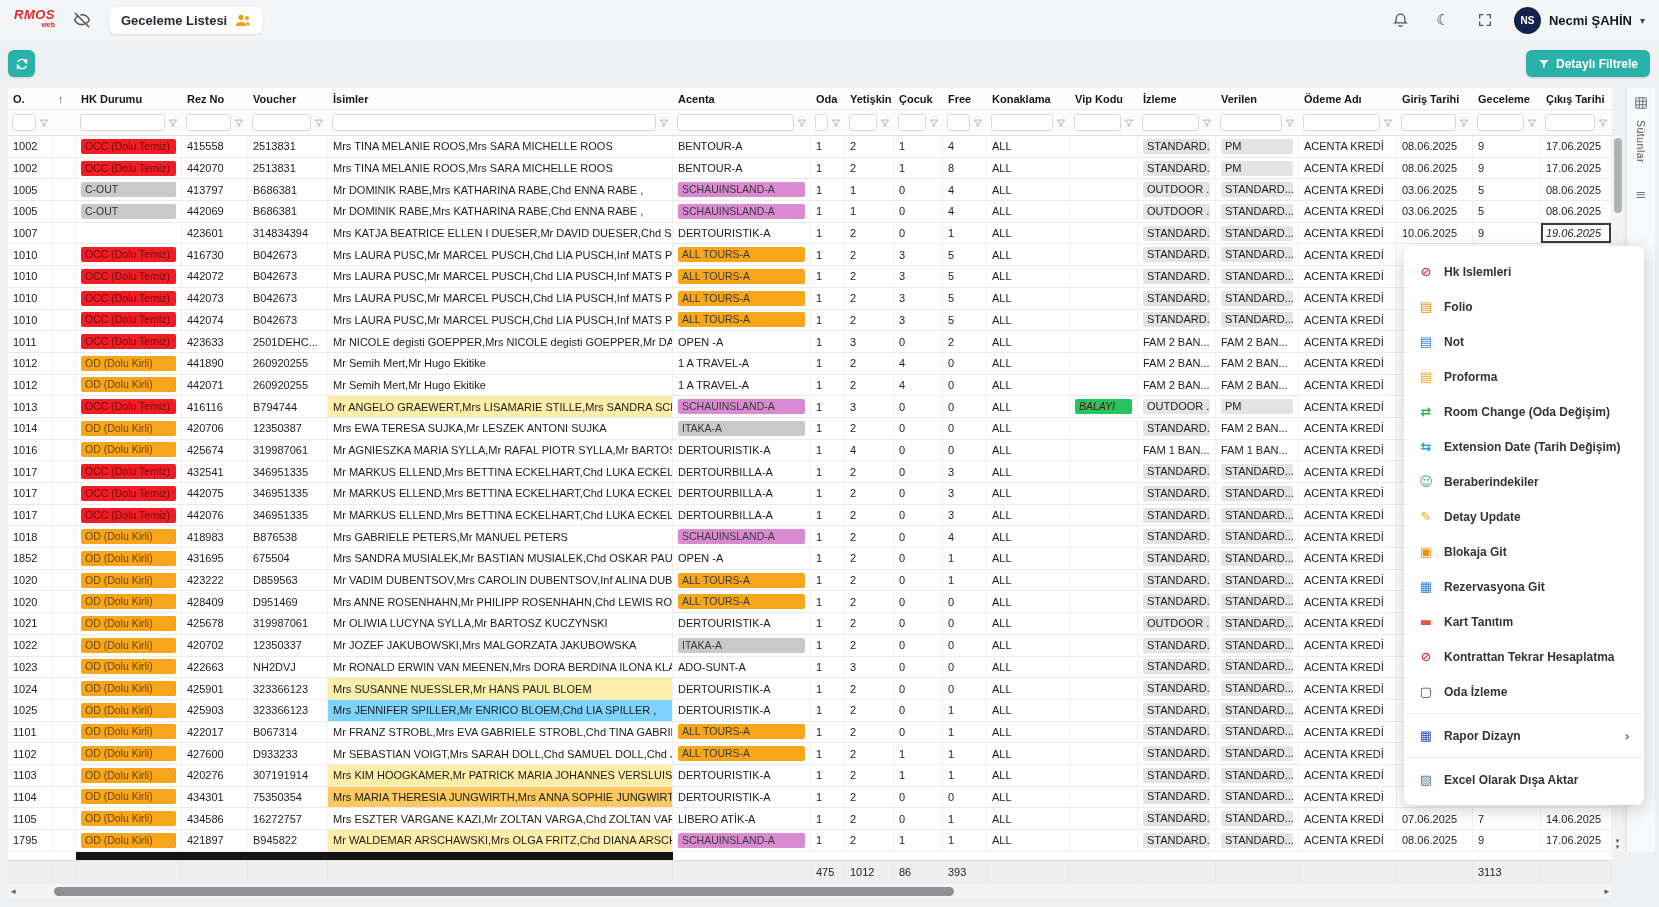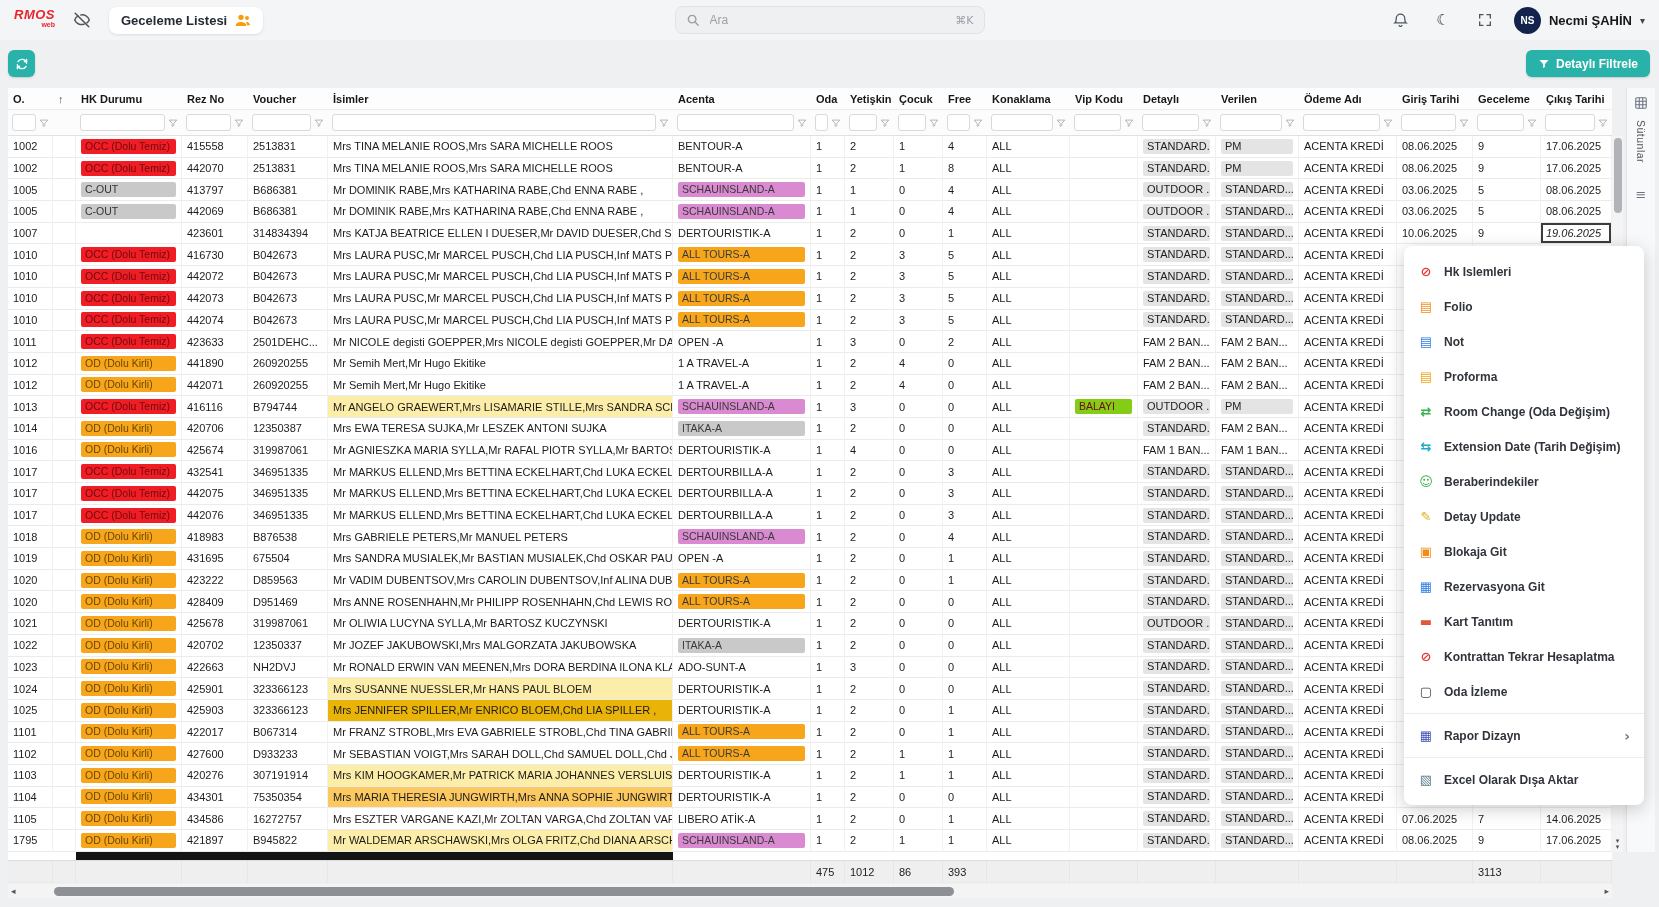--- a/index.html
+++ b/index.html
@@ -87,28 +87,20 @@
   <div class="tabchip">
     <span class="t">Geceleme Listesi</span>
     <svg width="16" height="14" viewBox="0 0 24 20" fill="#f59e0b">
         <circle cx="9" cy="6" r="4"></circle>
         <path d="M1 19c0-4 4-6 8-6s8 2 8 6z"></path>
         <circle cx="18" cy="7" r="3"></circle>
         <path d="M16.5 12.8c3.2.3 6 1.9 6 5.2h-4.5z"></path>
       </svg>
   </div>
 
-  <div class="search">
-    <svg width="14" height="14" viewBox="0 0 24 24" fill="none" stroke="#9aa0a6" stroke-width="2.4" stroke-linecap="round">
-        <circle cx="10.5" cy="10.5" r="6.5"></circle>
-        <path d="M15.5 15.5L21 21"></path>
-      </svg>
-    <input type="text" placeholder="Ara" style="">
-    <span class="kbd uni">⌘K</span>
-  </div>
 
   <div class="tr-icons">
     <span class="iconbtn">
       <svg width="17" height="17" viewBox="0 0 24 24" fill="none" stroke="#4b5563" stroke-width="1.8" stroke-linecap="round">
           <path d="M6 9a6 6 0 0 1 12 0c0 5 2 6.5 2 6.5H4S6 14 6 9z"></path>
           <path d="M10 19a2.2 2.2 0 0 0 4 0"></path>
         </svg>
     </span>
     <span class="iconbtn">
       <span class="moon uni">☾</span>
@@ -170,21 +162,21 @@
           <th>Rez No</th>
           <th>Voucher</th>
           <th>İsimler</th>
           <th>Acenta</th>
           <th>Oda</th>
           <th>Yetişkin</th>
           <th>Çocuk</th>
           <th>Free</th>
           <th>Konaklama</th>
           <th>Vip Kodu</th>
-          <th>Detaylı</th>
+          <th>İzleme</th>
           <th>Verilen</th>
           <th>Ödeme Adı</th>
           <th>Giriş Tarihi</th>
           <th>Geceleme</th>
           <th>Çıkış Tarihi</th>
         </tr>
       <tr id="filter-row">
           <th class="fcell">
             <span class="fbox">
               <span class="finput"></span>
@@ -666,21 +658,21 @@
           <td style="background: rgb(252, 238, 169);">Mr ANGELO GRAEWERT,Mrs LISAMARIE STILLE,Mrs SANDRA SCHU...</td>
           <td>
             <span class="badge" style="background: rgb(217, 138, 208); color: rgb(58, 58, 58);">SCHAUINSLAND-A</span>
           </td>
           <td>1</td>
           <td>3</td>
           <td>0</td>
           <td>0</td>
           <td>ALL</td>
           <td>
-            <span class="badge" style="background: #84cc16; color: rgb(109, 11, 14);">BALAYI</span>
+            <span class="badge" style="background: #22c55e; color: rgb(109, 11, 14); font-style: italic;">BALAYI</span>
           </td>
           <td>
             <span class="gcell">OUTDOOR ...</span>
           </td>
           <td>
             <span class="gcell">PM</span>
           </td>
           <td>ACENTA KREDİ</td>
           <td></td>
           <td></td>
@@ -840,21 +832,21 @@
           </td>
           <td>
             <span class="gcell">STANDARD...</span>
           </td>
           <td>ACENTA KREDİ</td>
           <td></td>
           <td></td>
           <td></td>
         </tr>
         <tr>
-          <td>1019</td>
+          <td>1852</td>
           <td></td>
           <td>
             <span class="badge" style="background: rgb(247, 166, 27); color: rgb(107, 71, 0);">OD (Dolu Kirli)</span>
           </td>
           <td>431695</td>
           <td>675504</td>
           <td>Mrs SANDRA MUSIALEK,Mr BASTIAN MUSIALEK,Chd OSKAR PAUL ...</td>
           <td>OPEN -A</td>
           <td>1</td>
           <td>2</td>
@@ -1042,21 +1034,21 @@
           <td></td>
         </tr>
         <tr>
           <td>1025</td>
           <td></td>
           <td>
             <span class="badge" style="background: rgb(247, 166, 27); color: rgb(107, 71, 0);">OD (Dolu Kirli)</span>
           </td>
           <td>425903</td>
           <td>323366123</td>
-          <td style="background: #eab308;">Mrs JENNIFER SPILLER,Mr ENRICO BLOEM,Chd LIA SPILLER ,</td>
+          <td style="background: #7dd3fc;">Mrs JENNIFER SPILLER,Mr ENRICO BLOEM,Chd LIA SPILLER ,</td>
           <td>DERTOURISTIK-A</td>
           <td>1</td>
           <td>2</td>
           <td>0</td>
           <td>1</td>
           <td>ALL</td>
           <td></td>
           <td>
             <span class="gcell">STANDARD...</span>
           </td>

